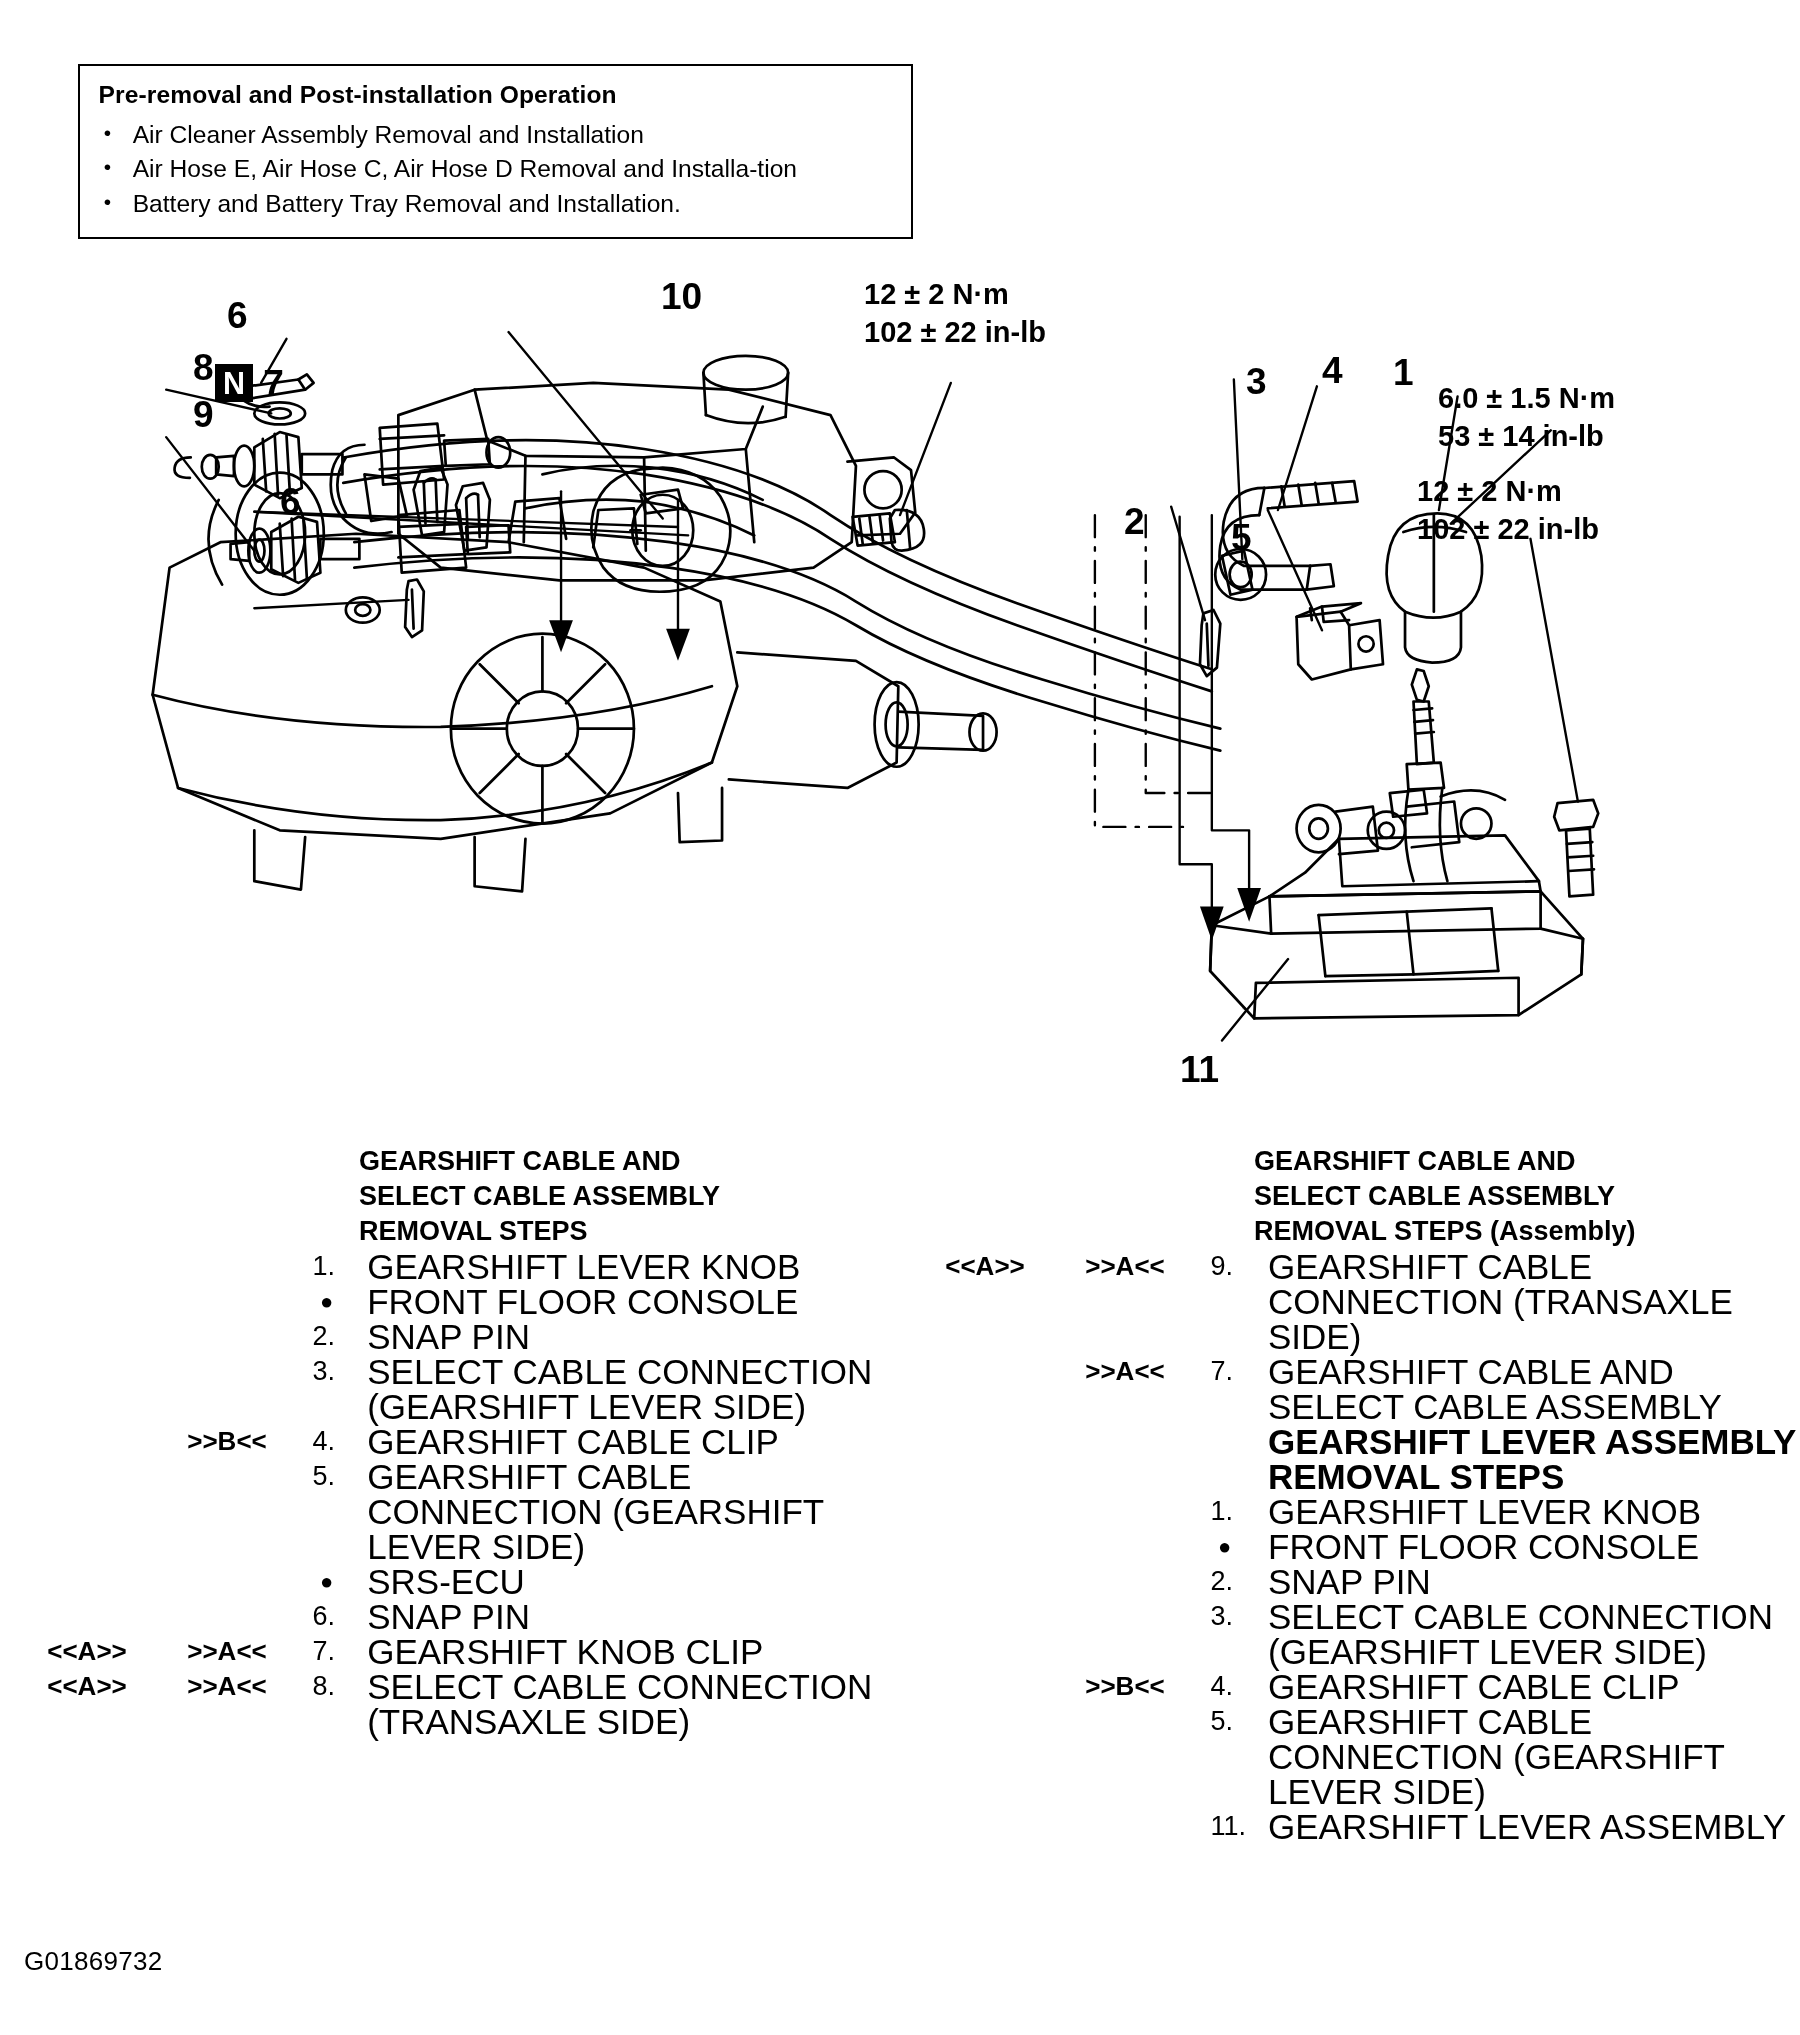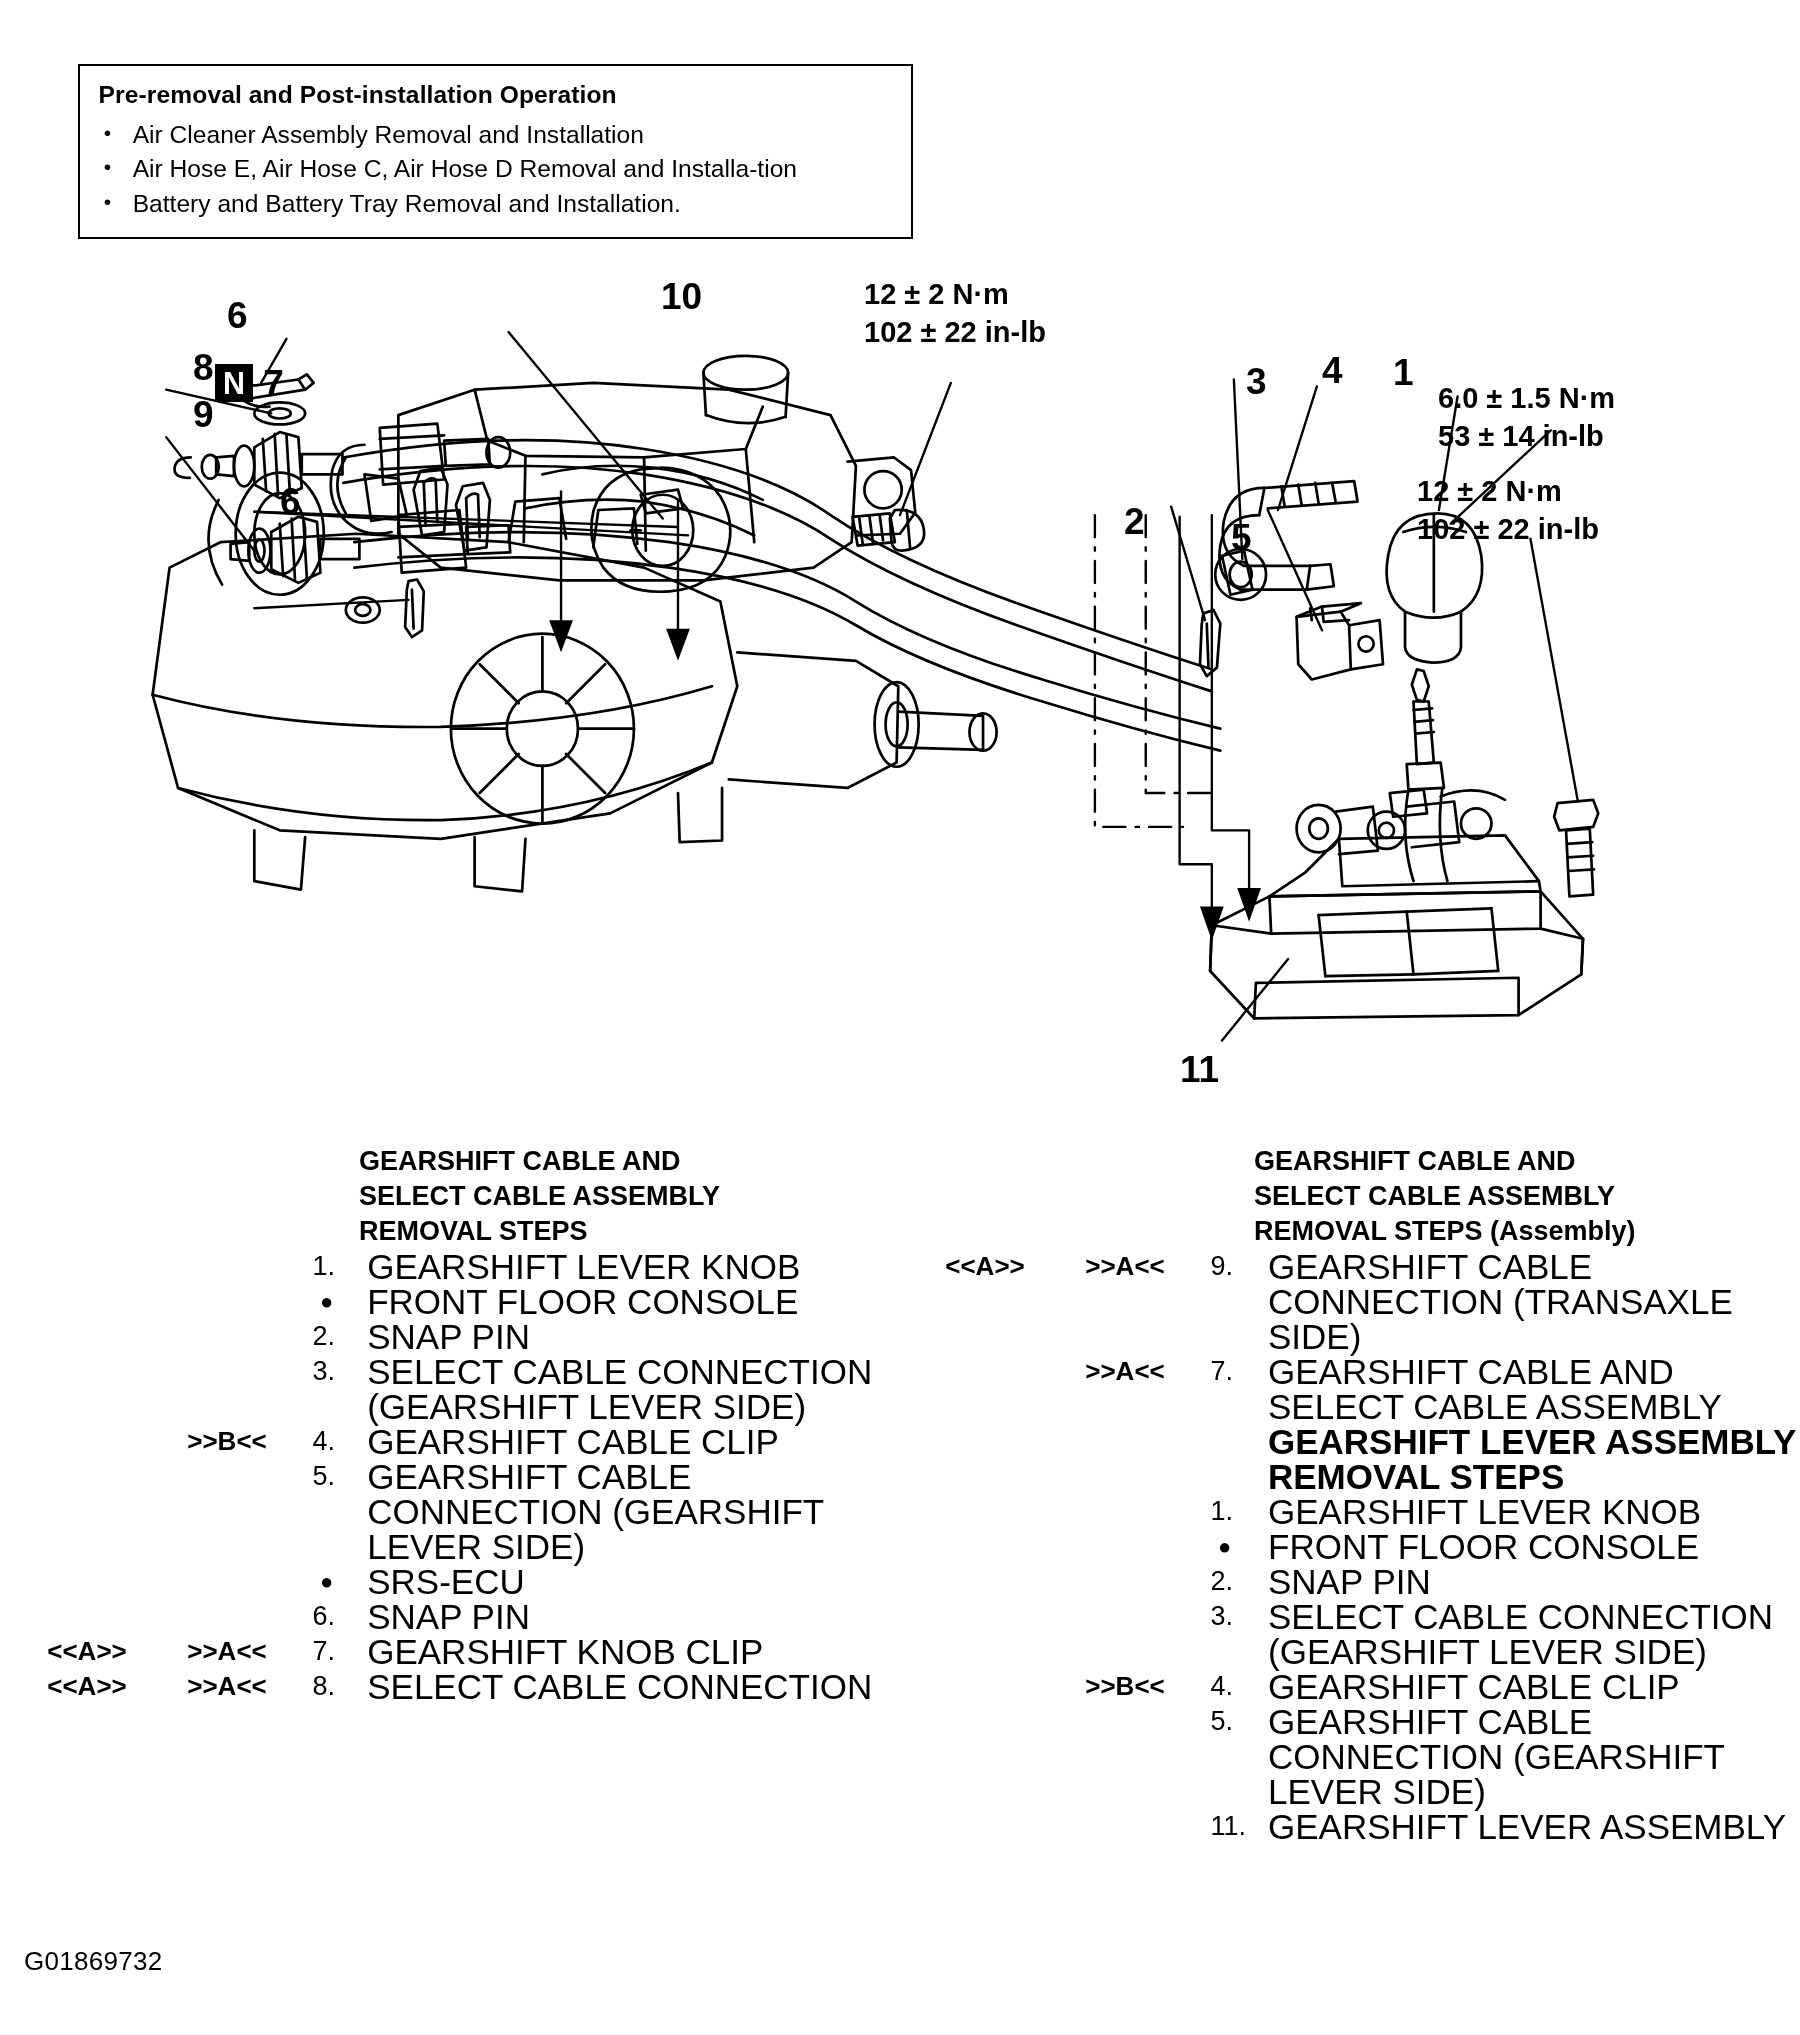--- a/index.html
+++ b/index.html
@@ -472,20 +472,26 @@
         <span class="mk2">&gt;&gt;A&lt;&lt;</span>
         <span class="num">7.</span>
         <span class="txt">GEARSHIFT KNOB CLIP</span>
       </div>
       <div class="row">
         <span class="mk1">&lt;&lt;A&gt;&gt;</span>
         <span class="mk2">&gt;&gt;A&lt;&lt;</span>
         <span class="num">8.</span>
         <span class="txt">SELECT CABLE CONNECTION</span>
       </div>
+      <div class="row">
+        <span class="mk1"></span>
+        <span class="mk2"></span>
+        <span class="num"></span>
+        <span class="txt">(TRANSAXLE SIDE)</span>
+      </div>
     </div>
 </div>
 
 <div class="steps" id="steps-right">
   <div>
       <div class="hdr">GEARSHIFT CABLE AND</div>
       <div class="hdr">SELECT CABLE ASSEMBLY</div>
       <div class="hdr">REMOVAL STEPS (Assembly)</div>
     </div>
   <div>

